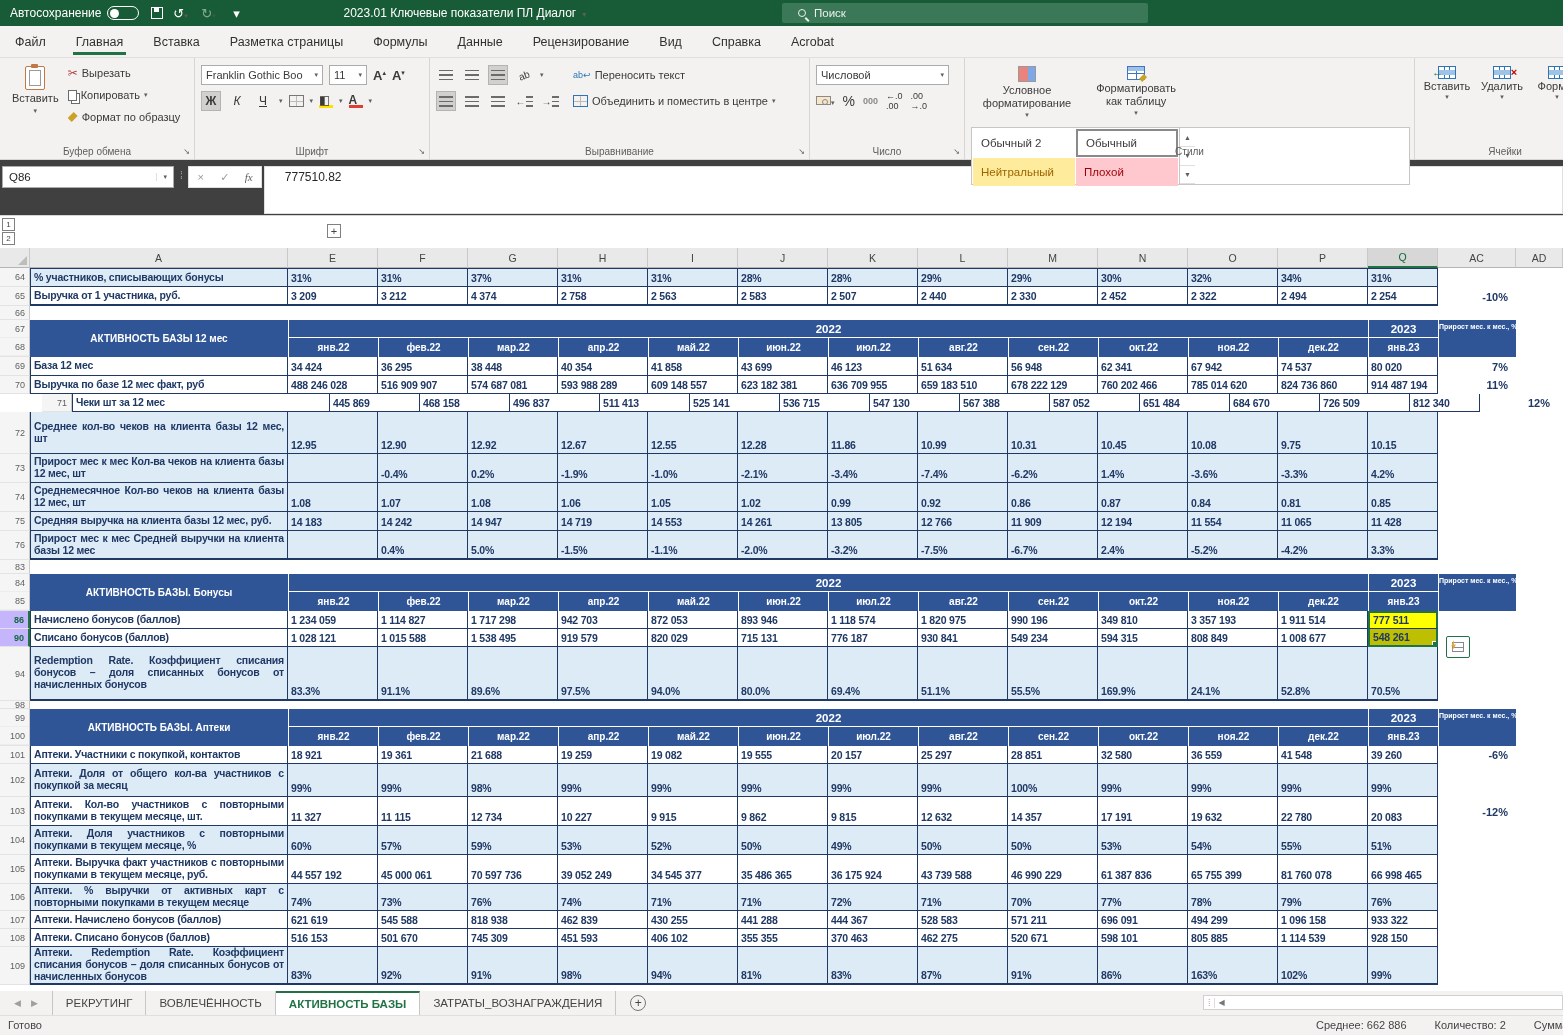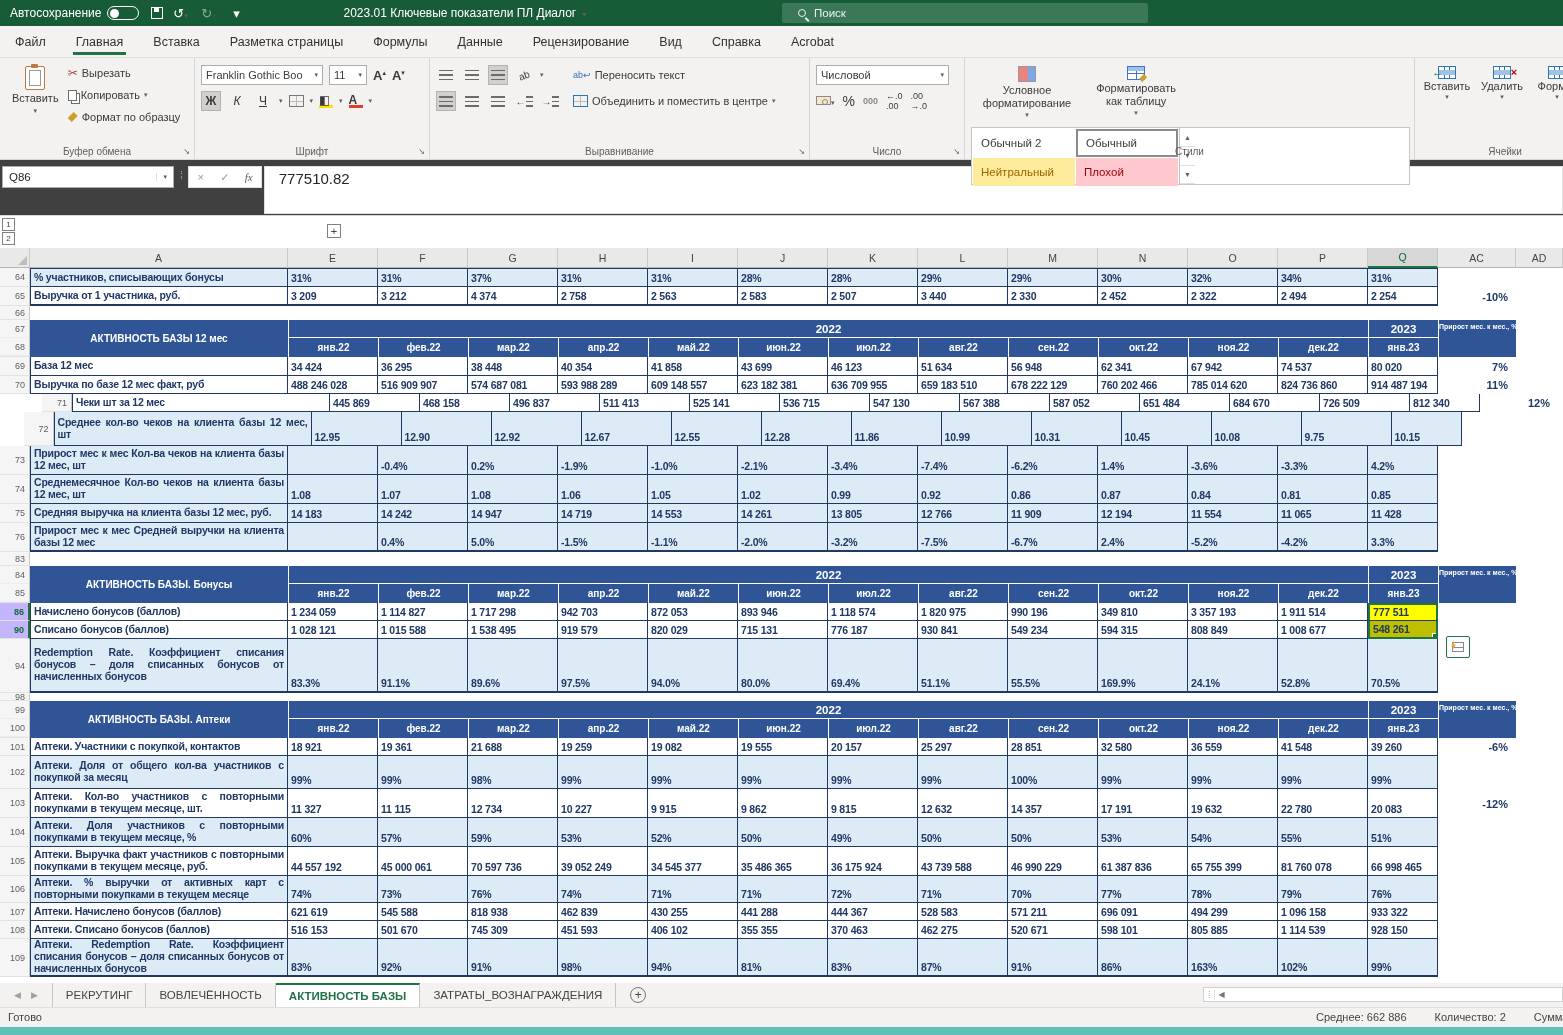--- a/index.html
+++ b/index.html
@@ -80,21 +80,21 @@
   .grid-ic .ov{position:absolute;left:-7px;top:0;font-weight:bold;font-size:11px;line-height:11px}
 
   
   .fbar{height:56px;background:#404040;display:flex;align-items:flex-start;padding-top:6px;border-bottom:1px solid #D8D6D4}
   .namebox{width:172px;height:22px;background:#fff;border:1px solid #ACACAC;margin-left:2px;display:flex;align-items:center;font-size:11.5px;padding-left:6px}
   .namebox .arr{margin-left:auto;font-size:7px;color:#605E5C;padding:0 6px;border-left:1px solid #E1DFDD}
   .fgrip{color:#A5A3A1;font-size:10px;padding:4px 6px;letter-spacing:-1px}
   .fbtns{display:flex;align-items:center;height:22px;background:#fff;border:1px solid #E1DFDD;margin-right:2px}
   .fbtns span{width:24px;text-align:center;color:#9a9a9a;font-size:11px}
   .fbtns .fx{font-family:"Liberation Serif",serif;font-style:italic;color:#605E5C}
-  .finput{flex:1;height:48px;background:#fff;border:1px solid #E1DFDD;font-size:15px;padding:3px 14px;color:#262626}
+  .finput{flex:1;height:48px;background:#fff;border:1px solid #E1DFDD;font-size:12px;padding:3px 20px;color:#262626}
 
   
   .outline{height:32px;background:#fff;position:relative;border-bottom:none}
   .olv{position:absolute;left:2px;top:2px;display:flex;flex-direction:column;gap:1px}
   .olv span{width:13px;height:13px;border:1px solid #808080;font-size:8px;display:flex;align-items:center;justify-content:center;background:#fff;color:#444}
   .oplus{position:absolute;left:327px;top:8px;width:14px;height:14px;border:1px solid #808080;background:#fff;font-size:11px;line-height:12px;text-align:center;color:#444}
 
   
   .sheet{position:relative;background:#fff}
   .colhead{display:flex;height:20px}
@@ -422,21 +422,21 @@
       <div class="grow" style="height: 19px;">
         <div class="gut">65</div>
         <div class="lab lastb">Выручка от 1 участника, руб.</div>
         <div class="val lastb">3 209</div>
         <div class="val lastb">3 212</div>
         <div class="val lastb">4 374</div>
         <div class="val lastb">2 758</div>
         <div class="val lastb">2 563</div>
         <div class="val lastb">2 583</div>
         <div class="val lastb">2 507</div>
-        <div class="val lastb">3 440</div>
+        <div class="val lastb">2 440</div>
         <div class="val lastb">2 330</div>
         <div class="val lastb">2 452</div>
         <div class="val lastb">2 322</div>
         <div class="val lastb">2 494</div>
         <div class="val lastb qcol">2 254</div>
         <div class="gcell">-10%</div>
       </div>
       <div class="grow" style="height: 14px;">
         <div class="gut">66</div>
         <div class="blankfill"></div>
@@ -517,21 +517,21 @@
         <div class="val">536 715</div>
         <div class="val">547 130</div>
         <div class="val">567 388</div>
         <div class="val">587 052</div>
         <div class="val">651 484</div>
         <div class="val">684 670</div>
         <div class="val">726 509</div>
         <div class="val qcol">812 340</div>
         <div class="gcell">12%</div>
       </div>
-      <div class="grow" style="height: 34px; justify-content: center;">
+      <div class="grow" style="height: 42px;">
         <div class="gut">72</div>
         <div class="lab shade">Среднее кол-во чеков на клиента базы 12 мес, шт</div>
         <div class="val shade">12.95</div>
         <div class="val shade">12.90</div>
         <div class="val shade">12.92</div>
         <div class="val shade">12.67</div>
         <div class="val shade">12.55</div>
         <div class="val shade">12.28</div>
         <div class="val shade">11.86</div>
         <div class="val shade">10.99</div>

